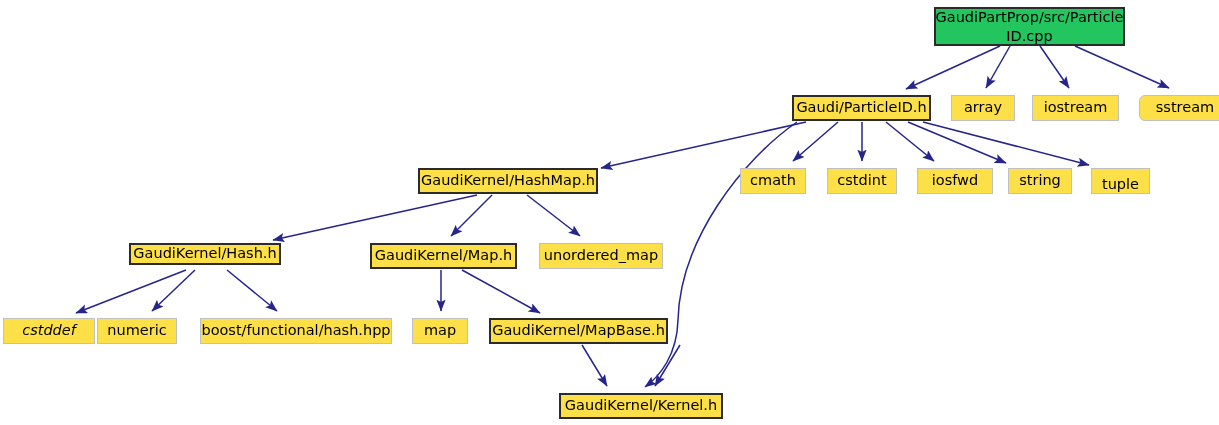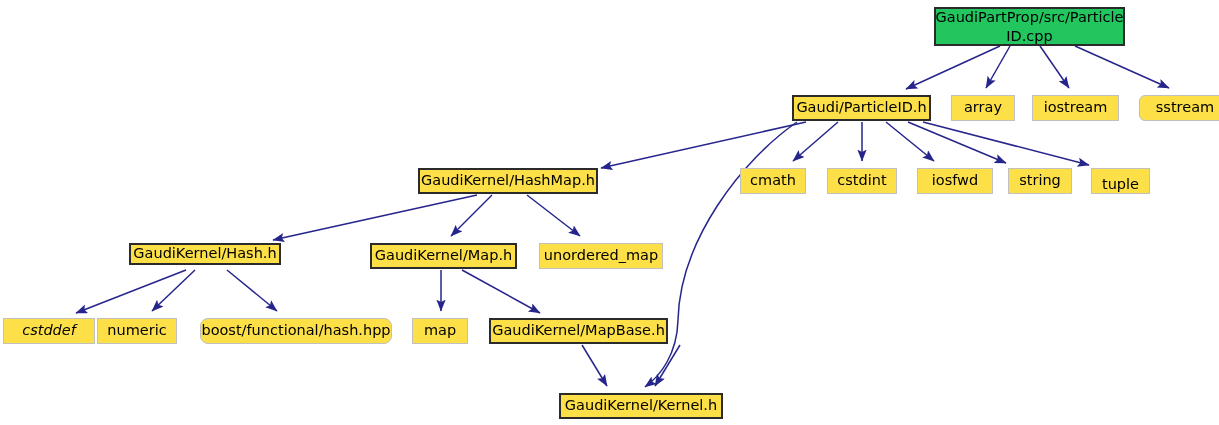--- a/index.html
+++ b/index.html
@@ -127,21 +127,21 @@
       </div>
       <div class="node" style="left: 539px; top: 243px; width: 124px; height: 26px;">
         <span>unordered_map</span>
       </div>
       <div class="node" style="left: 3px; top: 318px; width: 92px; height: 26px; font-style: italic;">
         <span>cstddef</span>
       </div>
       <div class="node" style="left: 97px; top: 318px; width: 80px; height: 26px;">
         <span>numeric</span>
       </div>
-      <div class="node" style="left: 200px; top: 318px; width: 192px; height: 26px; border-radius: 8px;">
+      <div class="node" style="left: 200px; top: 318px; width: 192px; height: 26px;">
         <span>boost/functional/hash.hpp</span>
       </div>
       <div class="node" style="left: 412px; top: 318px; width: 56px; height: 26px;">
         <span>map</span>
       </div>
       <div class="node strong" style="left: 489px; top: 318px; width: 179px; height: 26px;">
         <span>GaudiKernel/MapBase.h</span>
       </div>
       <div class="node strong" style="left: 559px; top: 393px; width: 164px; height: 26px;">
         <span>GaudiKernel/Kernel.h</span>

